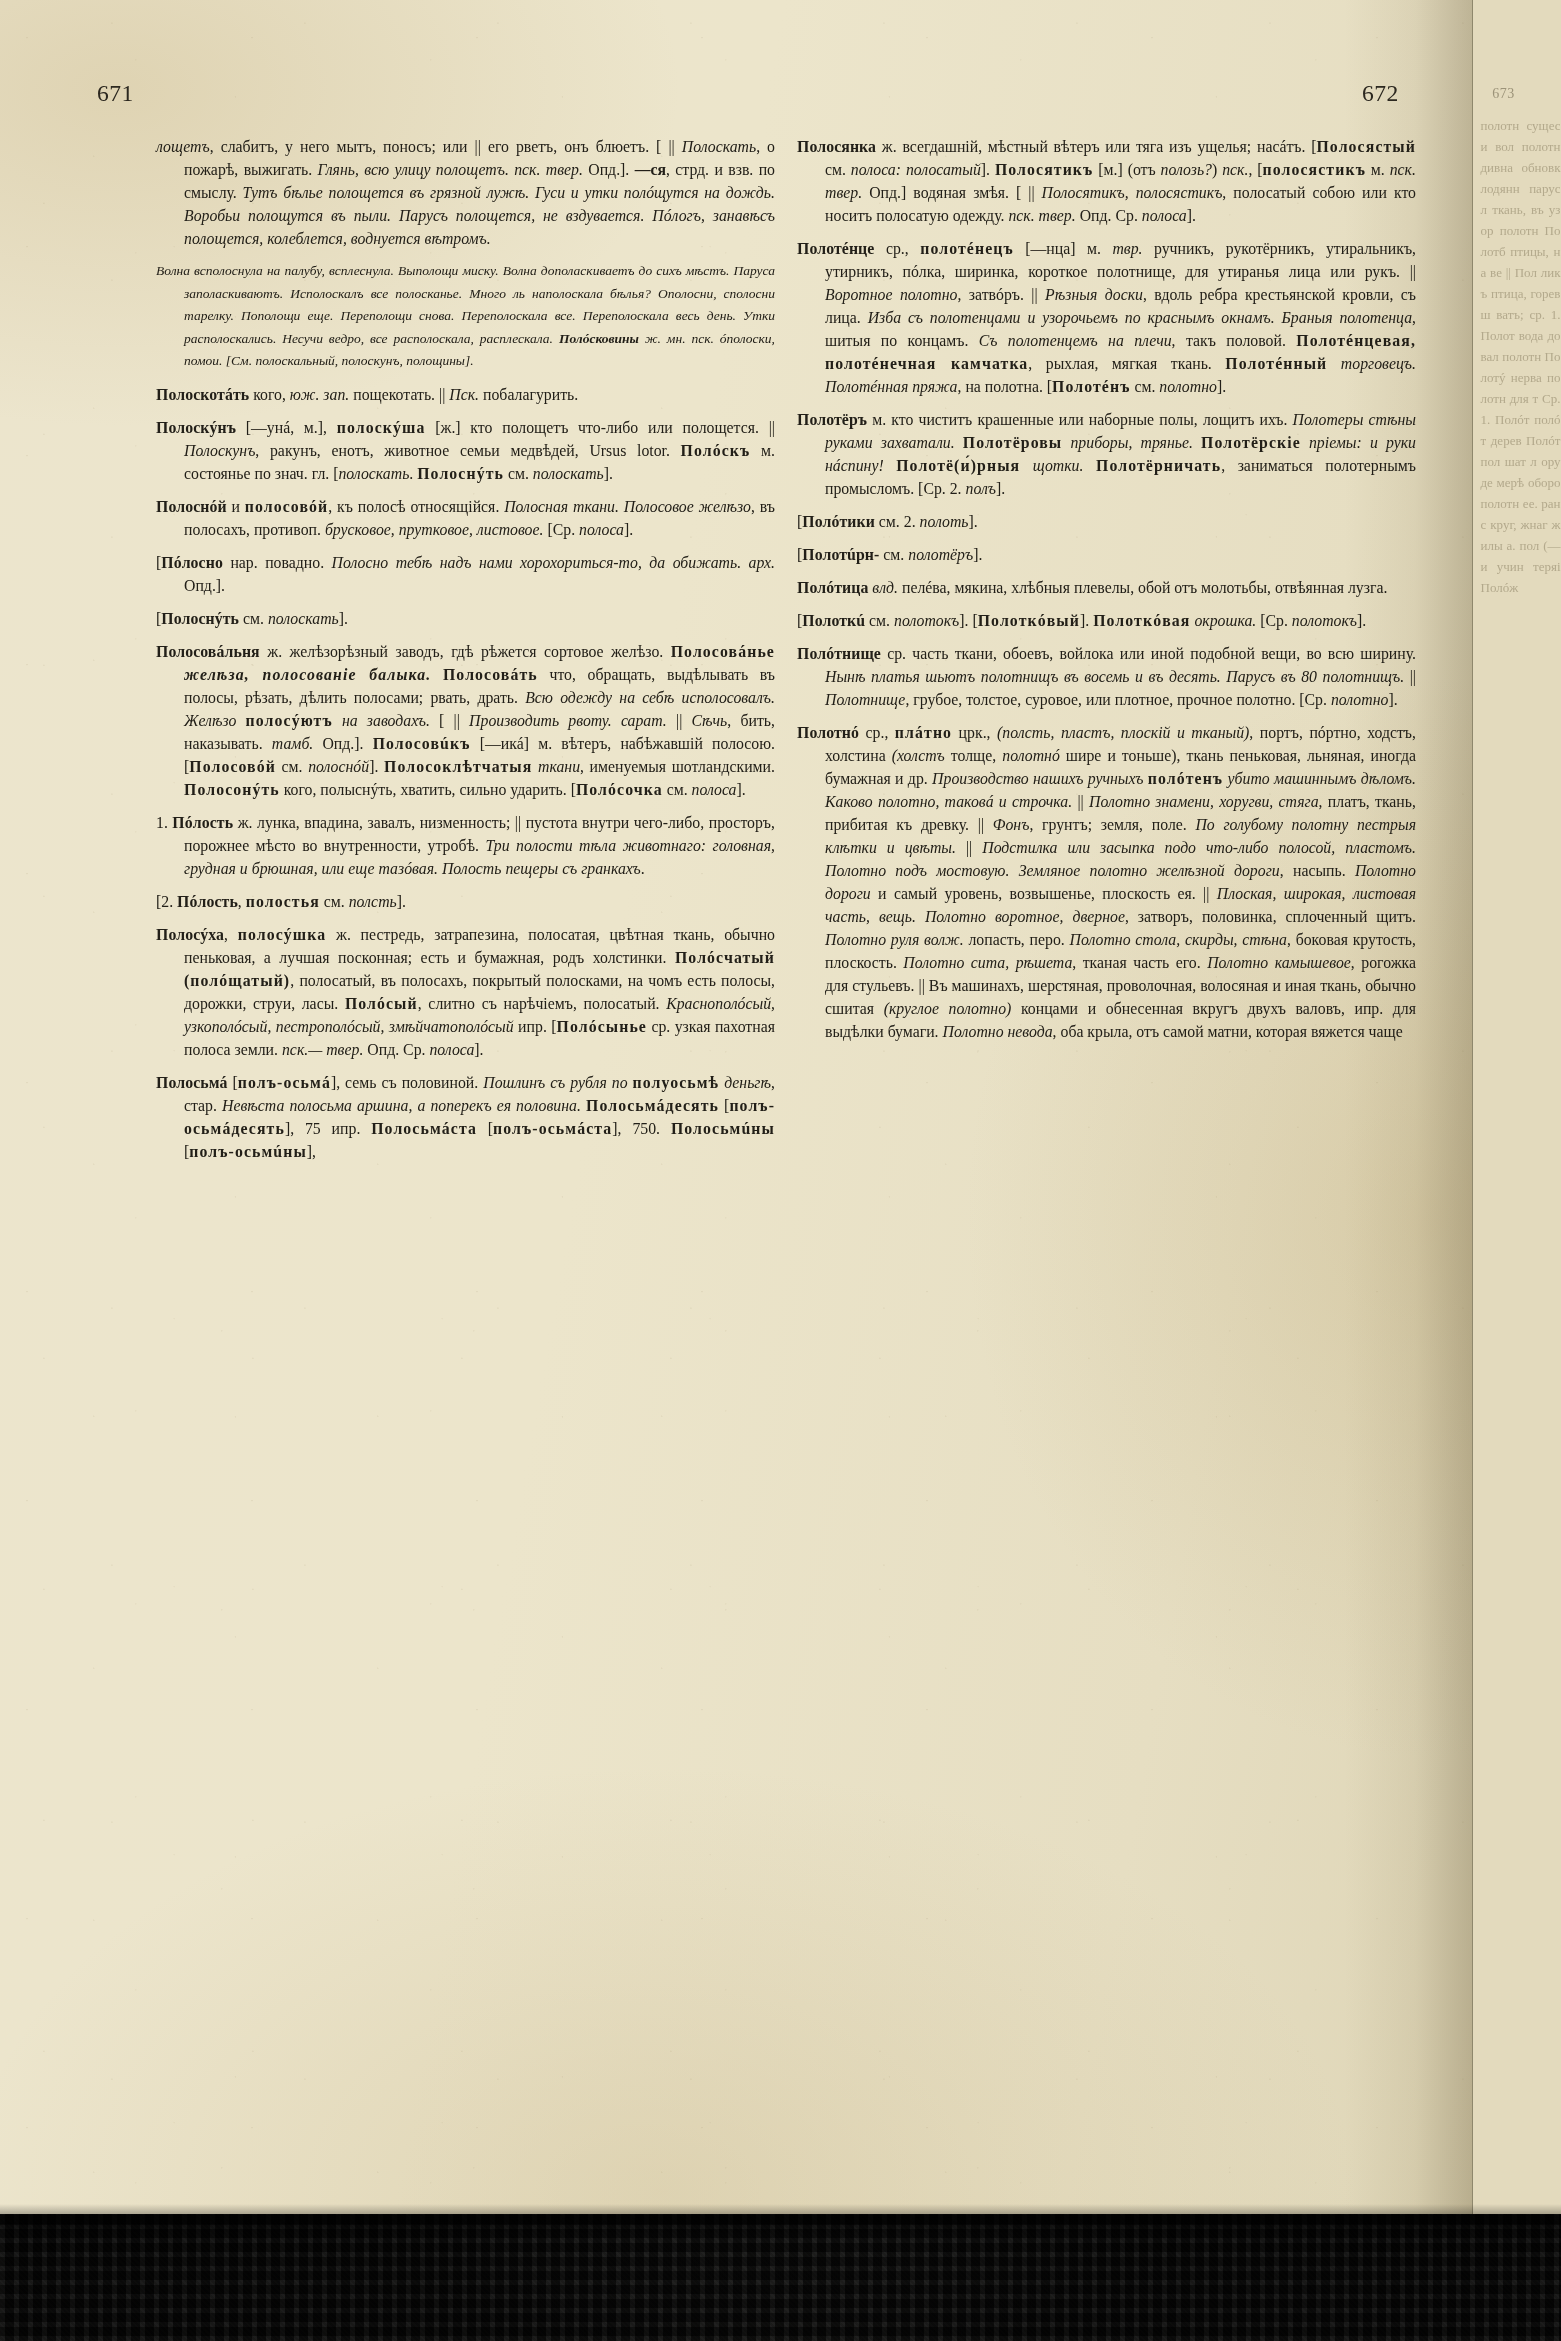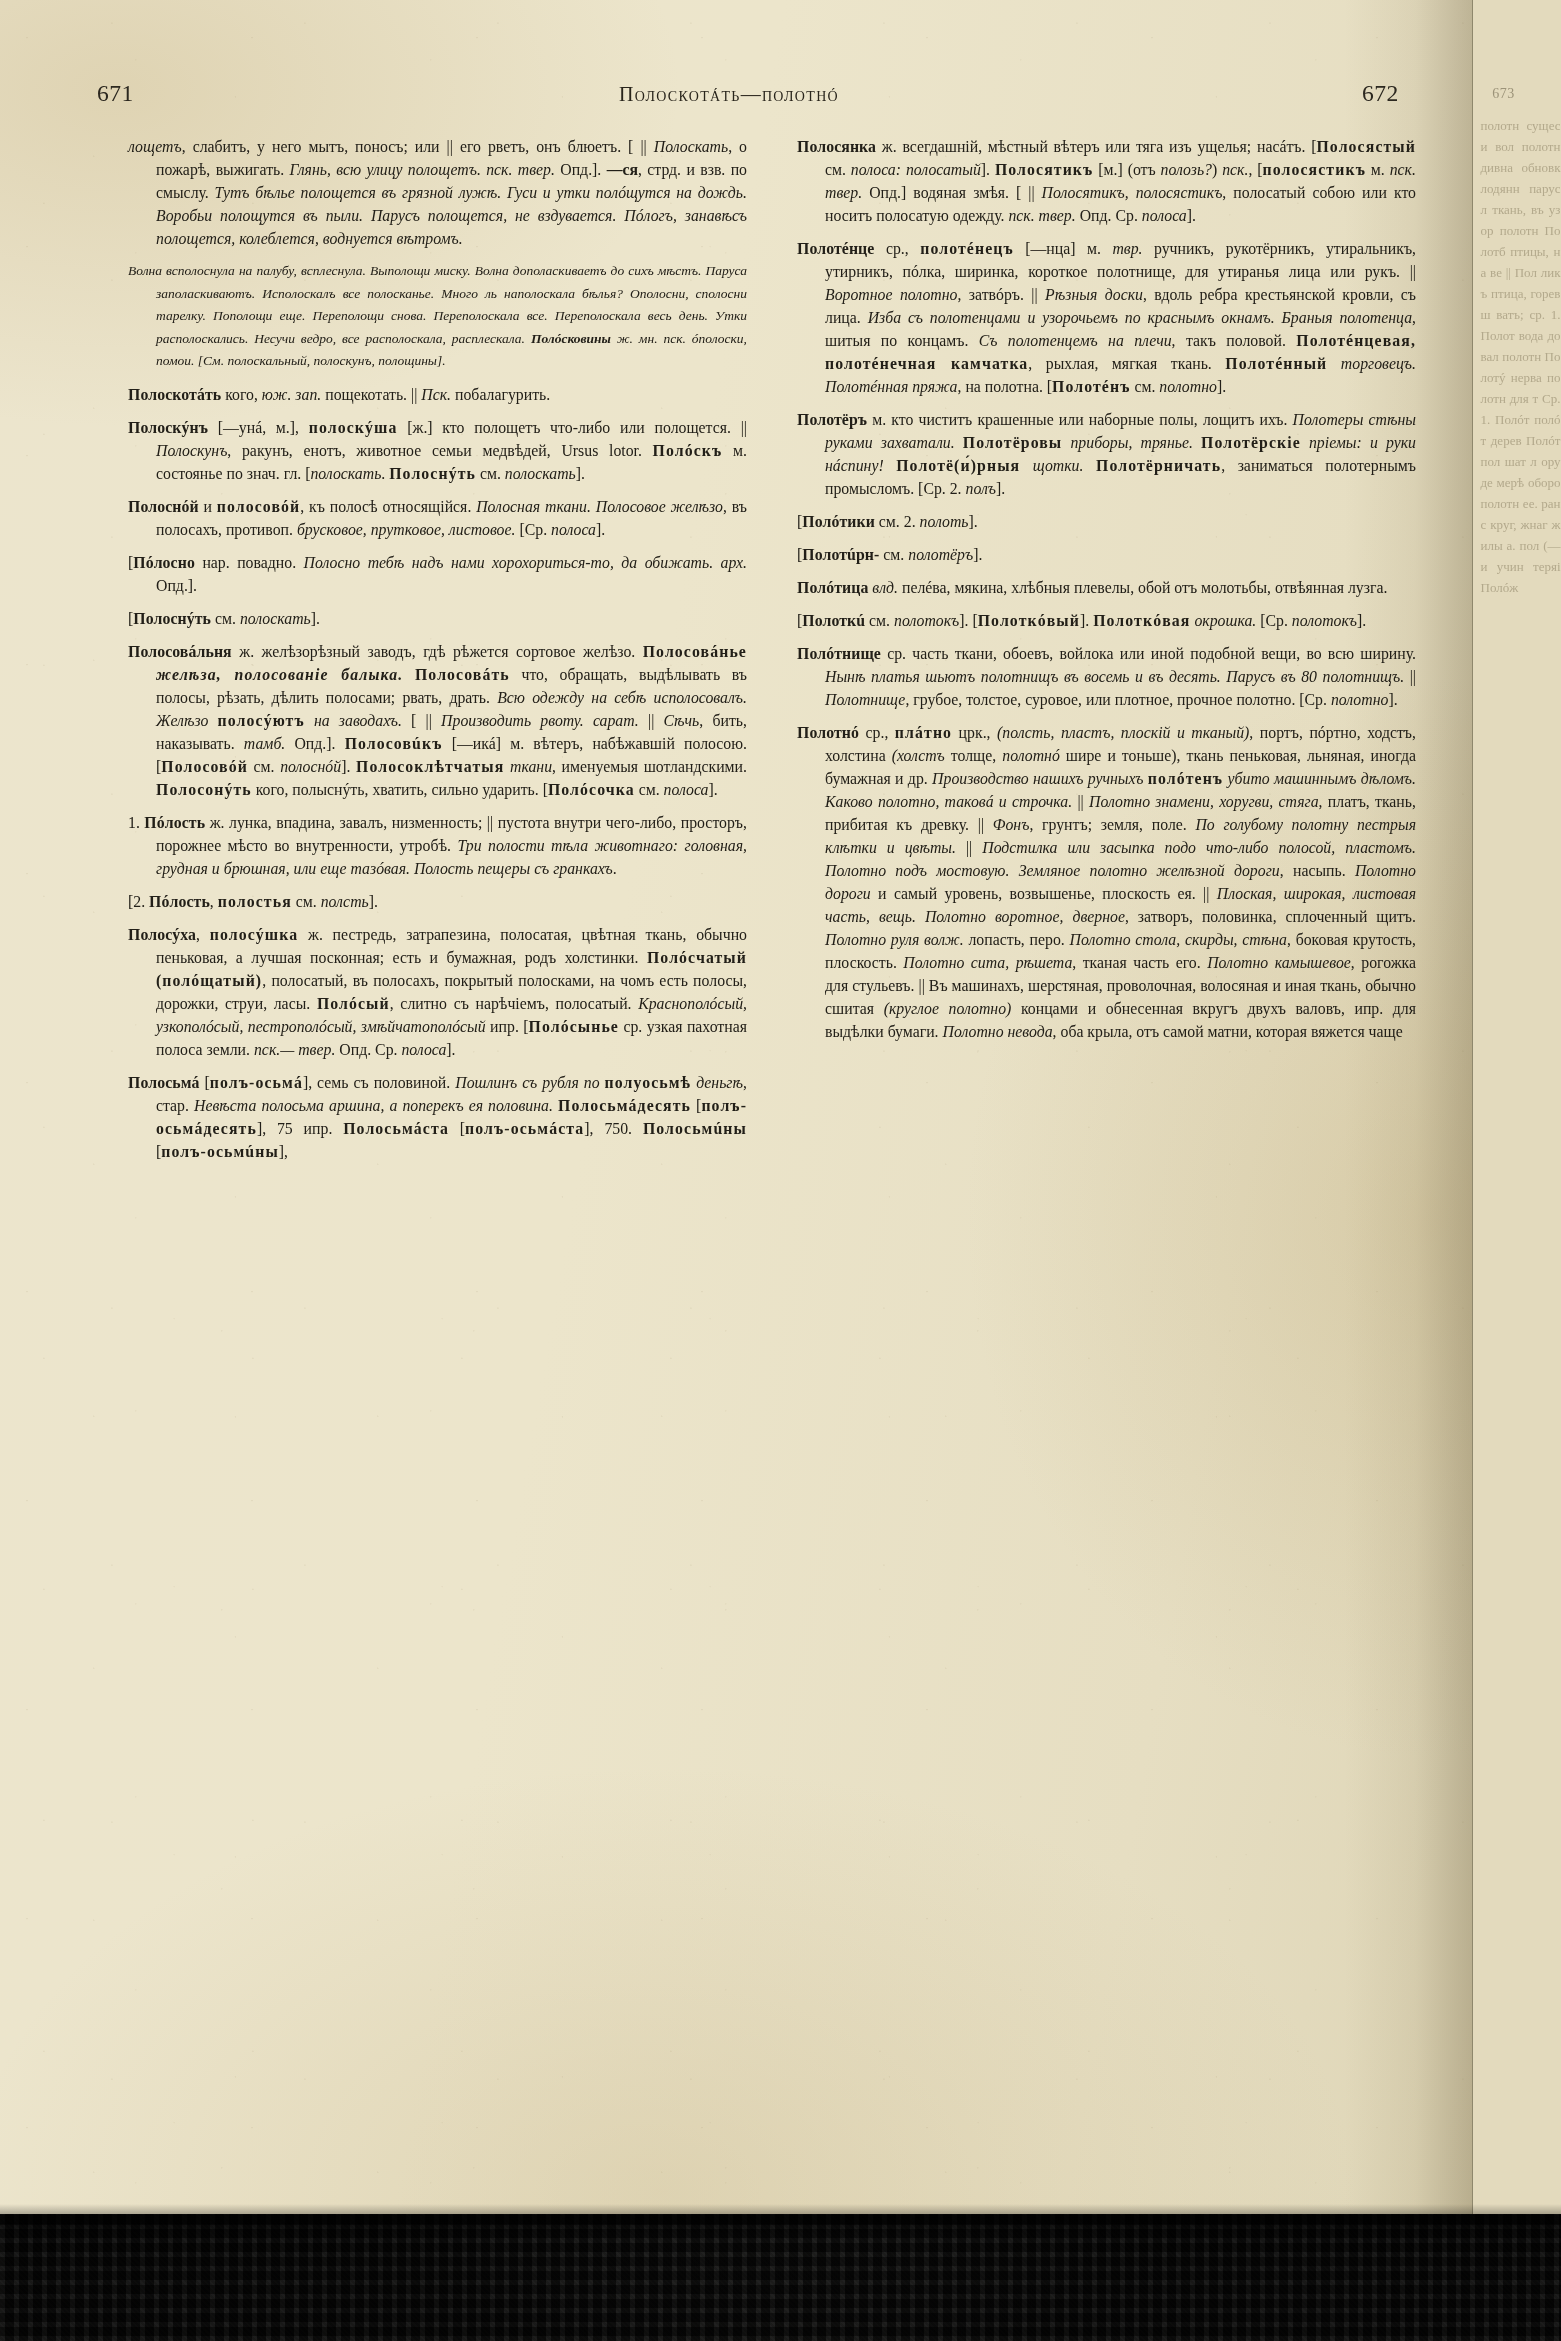--- a/index.html
+++ b/index.html
@@ -136,21 +136,21 @@
   
   .column {
     position: absolute;
     top: 135px;
     width: 619px;
     color: #26231c;
     font-size: 15.8px;
     line-height: 23px;
     text-align: left;
   }
-  #col-left  { left: 128px; }
+  #col-left  { left: 156px; }
   #col-right { left: 797px; }
 
   .entry {
     margin: 0 0 0 0;
     padding-left: 28px;
     text-indent: -28px;
     text-align: justify;
     text-justify: inter-word;
   }
   .entry + .entry { margin-top: 10px; }
@@ -188,21 +188,20 @@
 <div id="backdrop"></div>
 
 <div id="book">
 
   <div id="page-672-surface">
     <div id="speckle"></div>
     <div id="gutter"></div>
 
     <div id="running-head">
       <div class="folio" id="folio-left">671</div>
-      <div id="head-title">Полоскотáть—полотнó</div>
       <div class="folio" id="folio-right">672</div>
     </div>
 
     <div class="column" id="col-left">
         <p class="entry"><i>лощетъ</i>, слабитъ, у него мытъ, поносъ; или || его рветъ, онъ блюетъ. [ || <i>Полоскать</i>, о пожарѣ, выжигать. <i>Глянь, всю улицу полощетъ. пск. твер.</i> Опд.]. <b>—ся</b>, стрд. и взв. по смыслу. <i>Тутъ бѣлье полощется въ грязной лужѣ. Гуси и утки полóщутся на дождь. Воробьи полощутся въ пыли. Парусъ полощется, не вздувается. Пóлогъ, занавѣсъ полощется, колеблется, воднуется вѣтромъ.</i></p>
         <p class="entry sm"><i>Волна всполоснула на палубу, всплеснула. Выполощи миску. Волна дополаскиваетъ до сихъ мѣстъ. Паруса заполаскиваютъ. Исполоскалъ все полосканье. Много ль наполоскала бѣлья? Ополосни, сполосни тарелку. Пополощи еще. Переполощи снова. Переполоскала все. Переполоскала весь день. Утки располоскались. Несучи ведро, все располоскала, расплескала.</i> <b>Полóсковины</b> ж. мн. <i>пск.</i> óполоски, помои. [См. <i>полоскальный, полоскунъ, полощины</i>].</p>
         <p class="entry"><span class="hw-first">Полоскотáть</span> кого, <i>юж. зап.</i> пощекотать. || <i>Пск.</i> побалагурить.</p>
         <p class="entry"><span class="hw-first">Полоскýнъ</span> [—унá, м.], <span class="hw">полоскýша</span> [ж.] кто полощетъ что-либо или полощется. || <i>Полоскунъ</i>, ракунъ, енотъ, животное семьи медвѣдей, Ursus lotor. <span class="hw">Полóскъ</span> м. состоянье по знач. гл. [<i>полоскать</i>. <span class="hw">Полоснýть</span> см. <i>полоскать</i>].</p>
         <p class="entry"><span class="hw-first">Полоснóй</span> и <span class="hw">полосовóй</span>, къ полосѣ относящійся. <i>Полосная ткани. Полосовое желѣзо</i>, въ полосахъ, противоп. <i>брусковое, прутковое, листовое.</i> [Ср. <i>полоса</i>].</p>
         <p class="entry">[<span class="hw-first">Пóлосно</span> нар. повадно. <i>Полосно тебѣ надъ нами хорохориться-то, да обижать. арх.</i> Опд.].</p>

